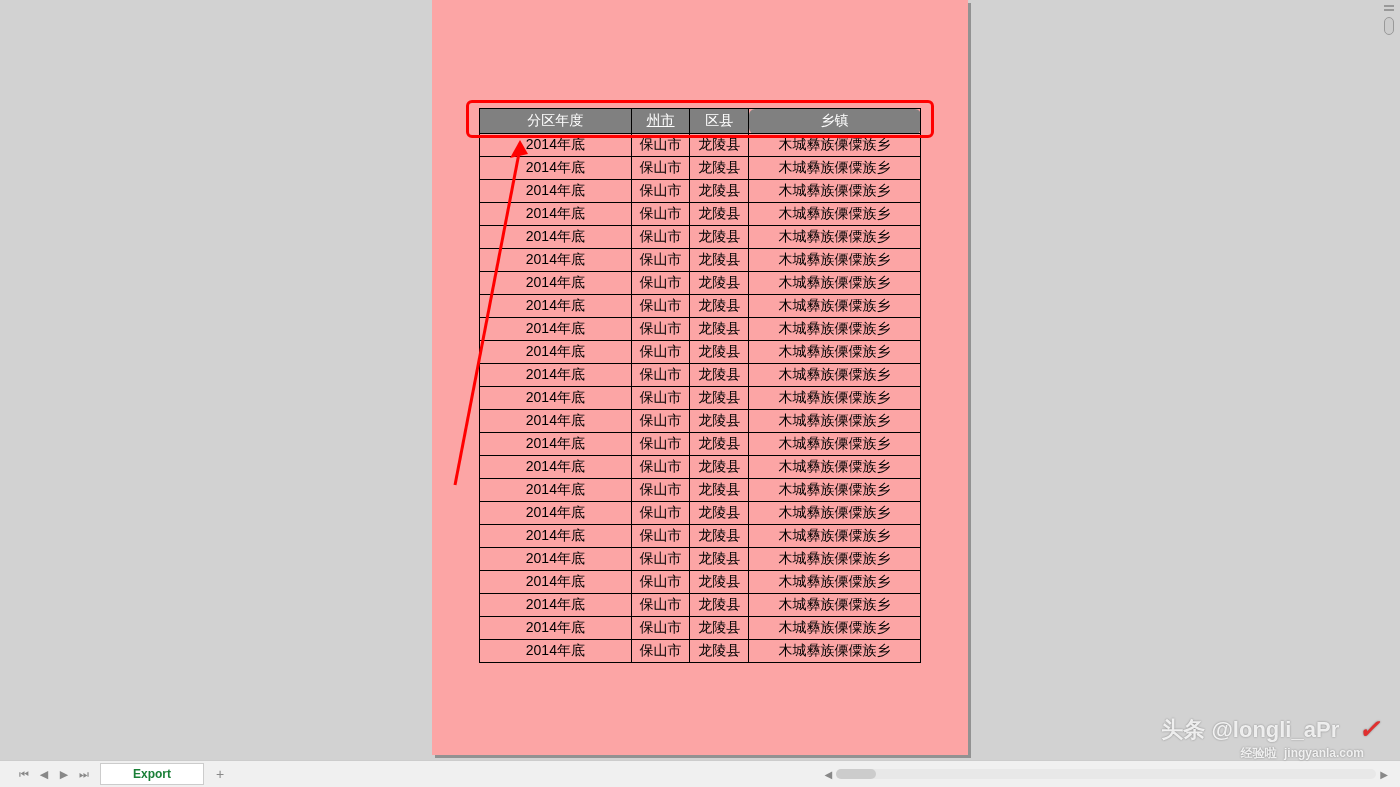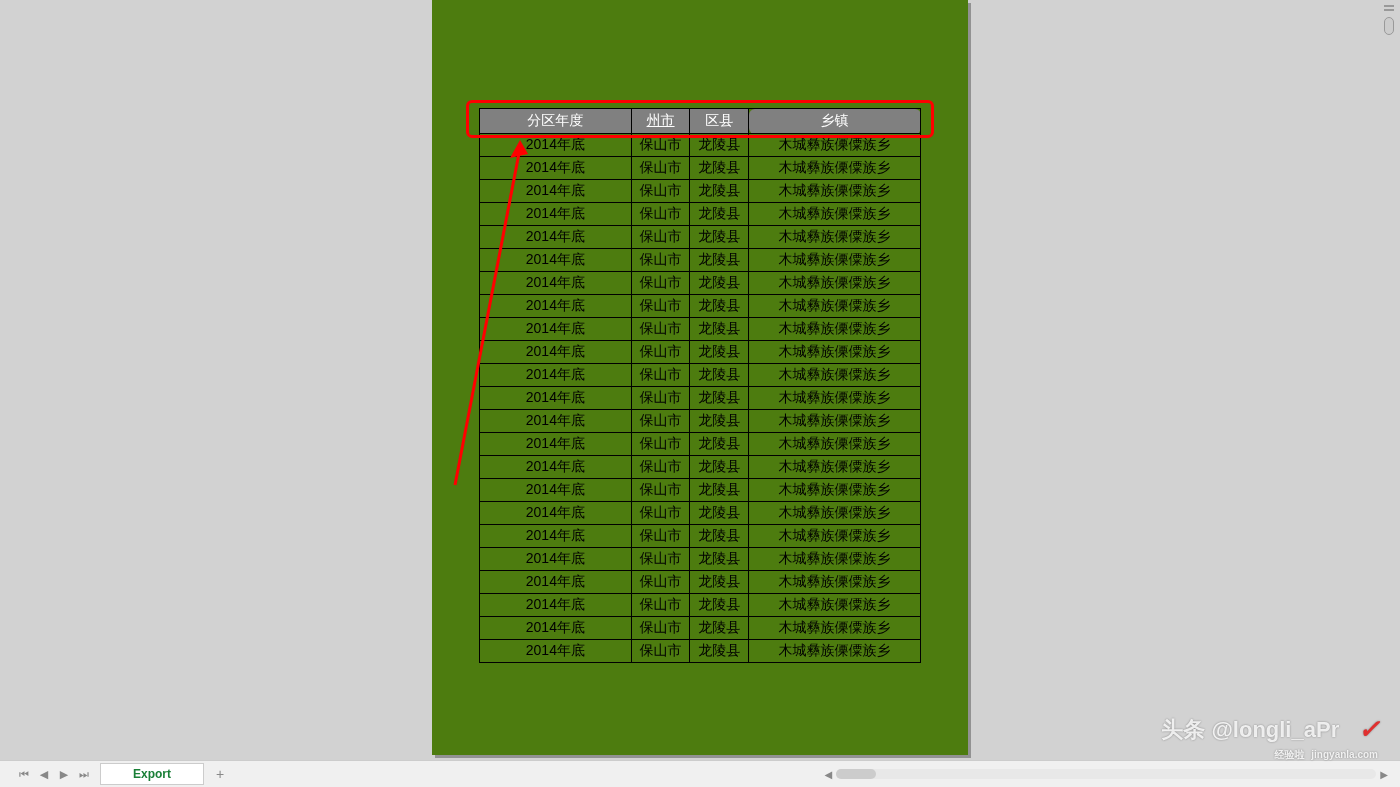--- a/index.html
+++ b/index.html
@@ -15,21 +15,21 @@
       width: 100%;
       height: 760px;
       display: flex;
       justify-content: center;
       align-items: flex-start;
       position: relative;
     }
     .page {
       width: 536px;
       height: 755px;
-      background: #4d7c0f;
+      background: #fca5a5;
       margin-top: 0;
       position: relative;
       box-shadow: 3px 3px 0 rgba(0,0,0,0.3);
     }
     .table-wrapper {
       position: absolute;
       top: 108px;
       left: 47px;
       width: 442px;
     }
@@ -187,22 +187,22 @@
       font-weight: bold;
       color: rgba(255,255,255,0.85);
       text-shadow: 0 0 2px rgba(0,0,0,0.4);
       display: flex;
       align-items: center;
       gap: 19px;
     }
     .watermark-bottom {
       position: absolute;
       bottom: 25px;
-      right: 22px;
-      font-size: 10px;
+      right: 36px;
+      font-size: 12px;
       font-weight: bold;
       color: rgba(255,255,255,0.85);
       text-shadow: 0 0 2px rgba(0,0,0,0.4);
       text-align: right;
     }
     .check-logo {
       font-size: 26px;
       color: #e03030;
       font-weight: bold;
       font-style: italic;

